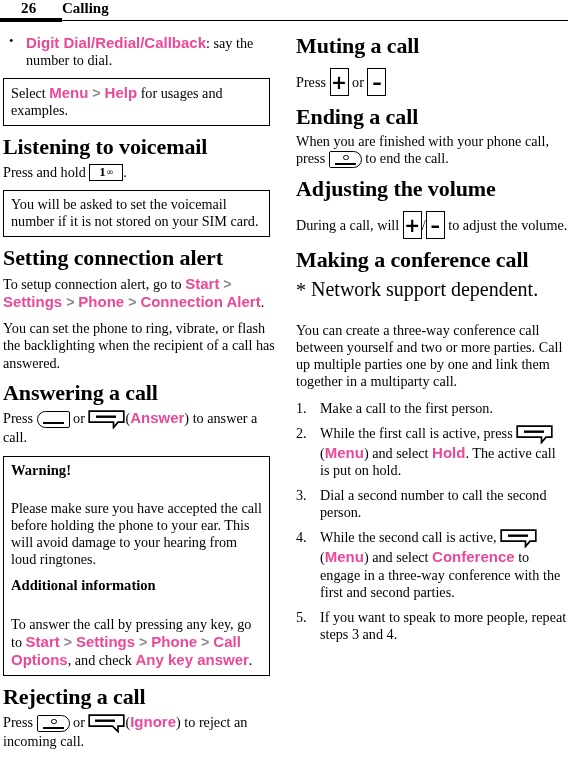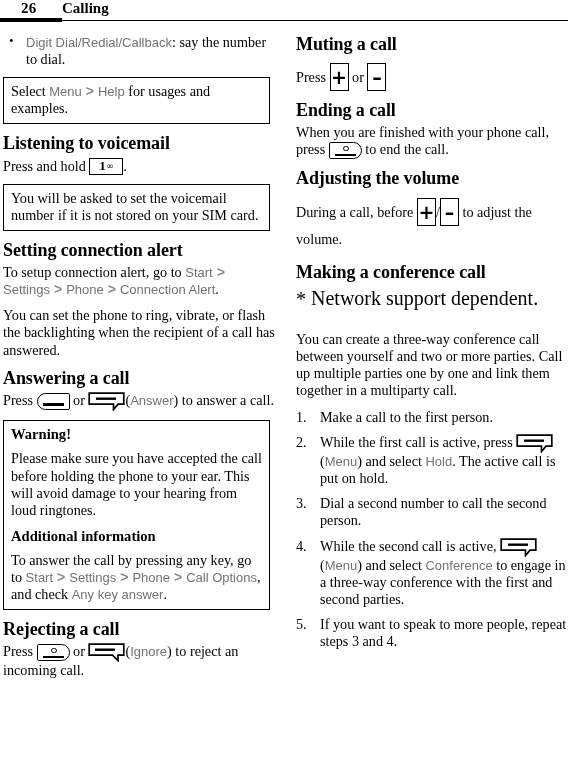--- a/index.html
+++ b/index.html
@@ -52,40 +52,40 @@
   
   .col {
     position: absolute;
     top: 34px;
     width: 272px;
   }
   #col-left  { left: 3px; }
   #col-right { left: 296px; }
 
   h2.sect {
-    font-size: 18px;
+    font-size: 22px;
     font-weight: bold;
     margin: 0 0 4px 0;
     line-height: 1.12;
     letter-spacing: -0.1px;
   }
   .sp-before-h { margin-top: 17px; }
 
   p.body {
     font-size: 14.2px;
     line-height: 1.21;
     margin: 0 0 9px 0;
   }
 
   
   .ui {
     font-family: "Liberation Sans", "DejaVu Sans", sans-serif;
-    font-weight: normal;
-    color: #737373;
-    font-size: 13px;
+    font-weight: bold;
+    color: #ec4899;
+    font-size: 15px;
   }
   .gt { color: #8a8a8a; font-family: "Liberation Sans", sans-serif; font-weight:bold; }
 
   
   ul.bullets {
     list-style: none;
     margin: 0 0 9px 0;
     padding: 0;
   }
   ul.bullets > li {
@@ -143,21 +143,21 @@
     border: 1.6px solid #000;
     padding: 5px 7px 6px 7px;
     margin: 3px 0 9px 0;
     width: 251px;
   }
   .notebox p {
     font-size: 14.2px;
     line-height: 1.2;
     margin: 0;
   }
-  .notebox p + p { margin-top: 7px; }
+  .notebox p + p { margin-top: 21px; }
   .notebox .nb-head {
     font-weight: bold;
     font-size: 14.6px;
     margin: 0 0 2px 0;
   }
   .notebox .nb-head2 {
     font-weight: bold;
     font-size: 14.6px;
     margin: 9px 0 2px 0;
   }
@@ -311,21 +311,21 @@
 
 <div class="col" id="col-right">
 
   <h2 class="sect">Muting a call</h2>
   <p class="body" style="line-height:1.9; margin-top:9px;"><span>Press </span><span class="key key-vol"><span>+</span></span><span> or </span><span class="key key-vol"><span>–</span></span></p>
 
   <h2 class="sect sp-before-h">Ending a call</h2>
   <p class="body"><span>When you are finished with your phone call, press </span><span class="key key-end"></span><span> to end the call.</span></p>
 
   <h2 class="sect sp-before-h">Adjusting the volume</h2>
-  <p class="body" style="line-height:1.9; margin-top:9px;"><span>During a call, before </span><span class="key key-vol"><span>+</span></span><span>/</span><span class="key key-vol"><span>–</span></span><span> to adjust the volume.</span></p>
+  <p class="body" style="line-height:1.9; margin-top:9px;"><span>During a call, will </span><span class="key key-vol"><span>+</span></span><span>/</span><span class="key key-vol"><span>–</span></span><span> to adjust the volume.</span></p>
 
   <h2 class="sect sp-before-h">Making a conference call</h2>
   <p class="starnote">Network support dependent.</p>
   <p class="body">You can create a three-way conference call between yourself and two or more parties. Call up multiple parties one by one and link them together in a multiparty call.</p>
 
   <ol class="steps">
     <li><span>Make a call to the first person.</span></li>
     <li><span>While the first call is active, press </span><span class="key key-soft"><svg viewBox="0 0 37 19" width="37" height="19">
             <path d="M1.2,1.2 H35.8 V12.2 L30,12.2 L25.5,17.6 L25.5,12.2 H1.2 Z" fill="#fff" stroke="#000" stroke-width="1.7"></path>
             <rect x="8" y="5.5" width="20" height="2.4" fill="#000"></rect>

